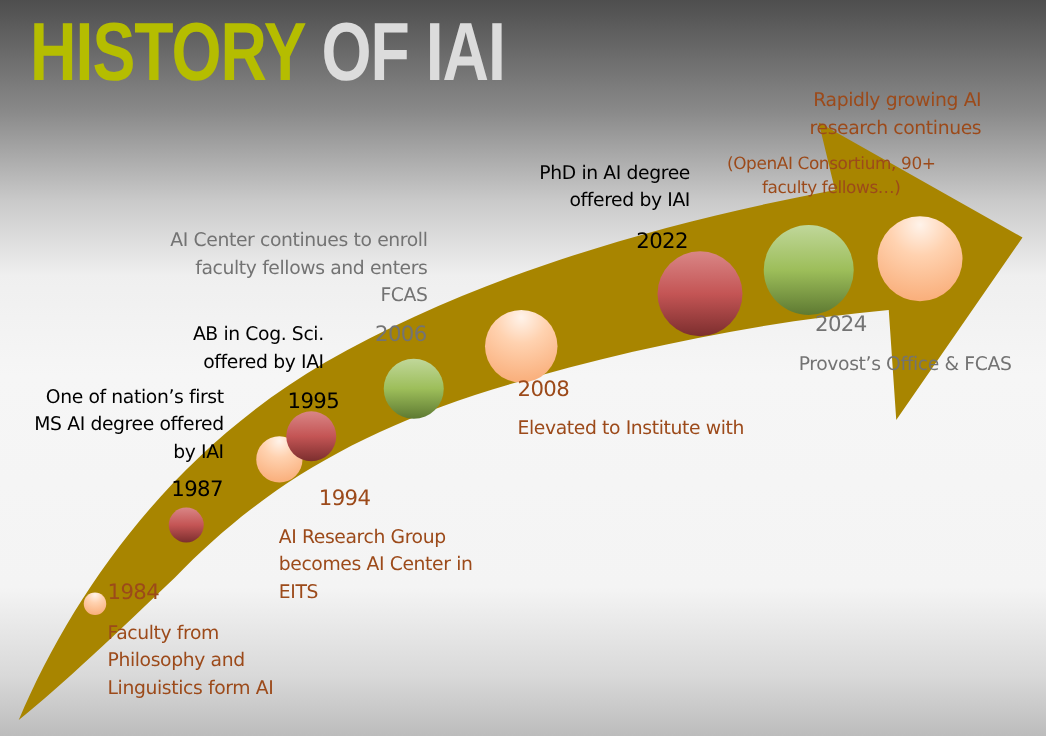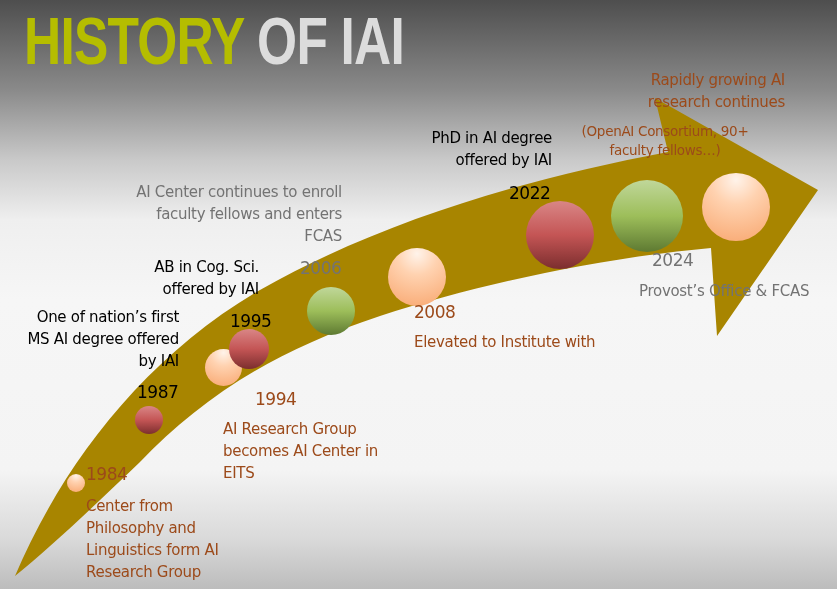--- a/index.html
+++ b/index.html
@@ -55,24 +55,23 @@
 <div class="dot peach" style="left:205px;top:349px;width:37px;height:37px;"></div>
 <div class="dot red" style="left:229px;top:329px;width:40px;height:40px;"></div>
 <div class="dot green" style="left:307px;top:287px;width:48px;height:48px;"></div>
 <div class="dot peach" style="left:388px;top:248px;width:58px;height:58px;"></div>
 <div class="dot red" style="left:526px;top:201px;width:68px;height:68px;"></div>
 <div class="dot green" style="left:611px;top:180px;width:72px;height:72px;"></div>
 <div class="dot peach" style="left:702px;top:173px;width:68px;height:68px;"></div>
 
 <div class="yr brown" style="left:86px;top:464px;">1984</div>
 <div class="txt brown" style="left:86px;top:495px;">
-  <div>Center from</div>
+  <div>Faculty from</div>
   <div>Philosophy and</div>
   <div>Linguistics form AI</div>
-  <div>Research Group</div>
 </div>
 
 <div class="yr red" style="left:137px;top:382px;">1987</div>
 <div class="txt red r" style="right:658px;top:306px;width:200px;">
   <div>One of nation’s first</div>
   <div>MS AI degree offered</div>
   <div>by IAI</div>
 </div>
 
 <div class="yr brown" style="left:223px;top:389px;margin-left:32px;">1994</div>

